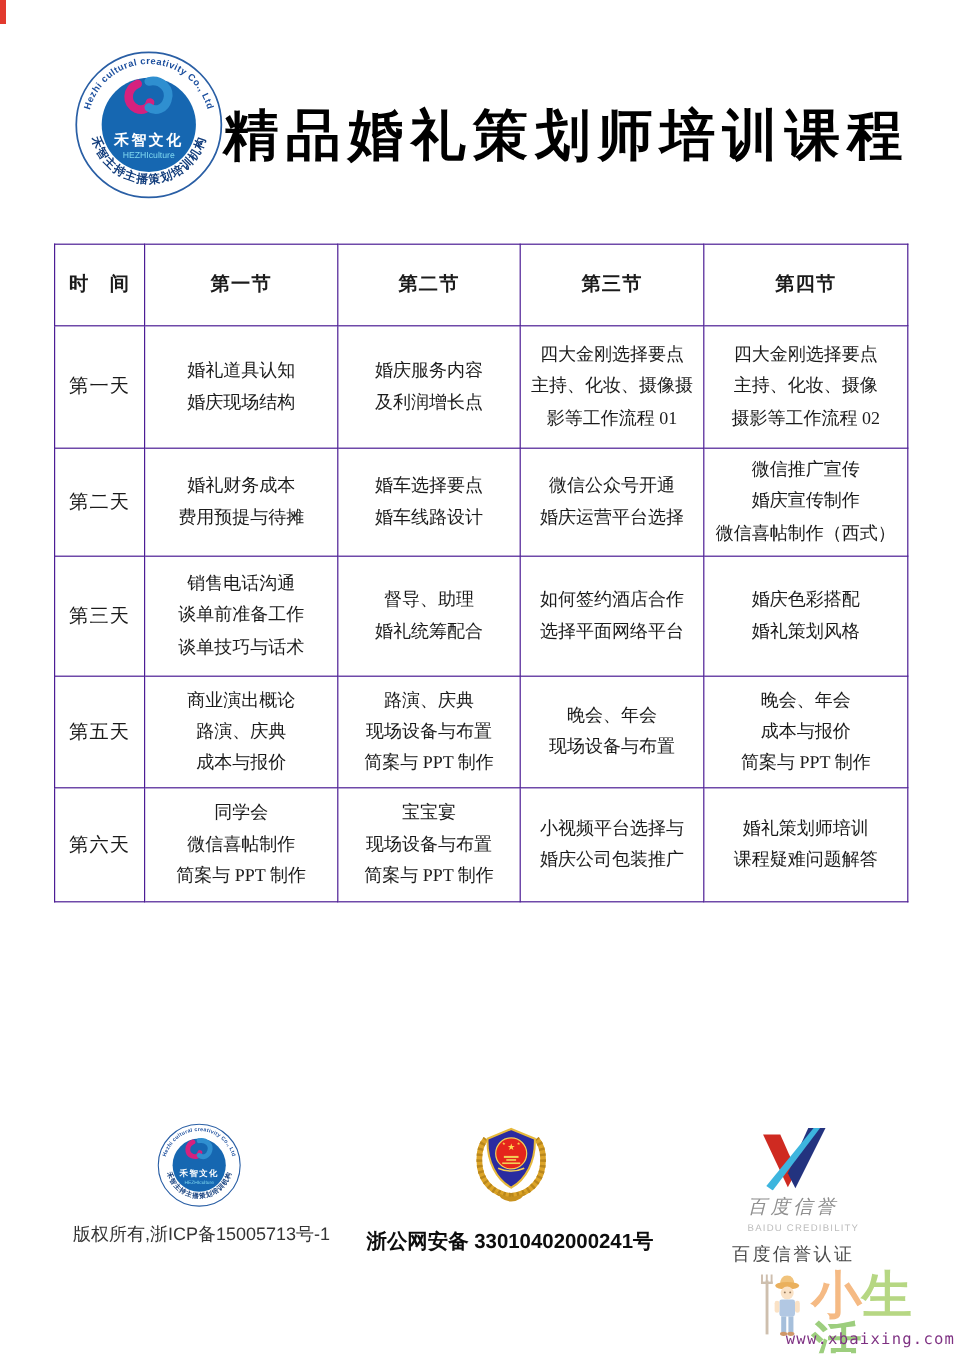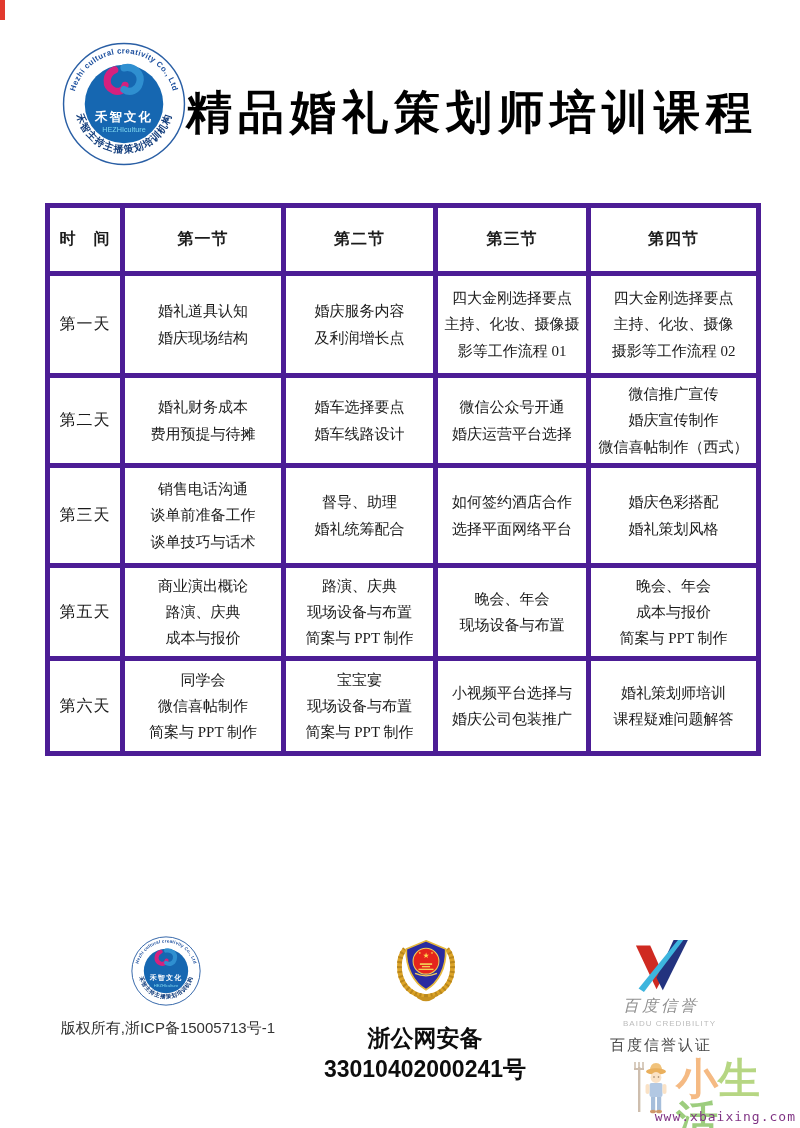--- a/index.html
+++ b/index.html
@@ -10,33 +10,33 @@
 
   
   .logo-main{position:absolute;left:62px;top:42px;width:124px;height:124px;}
   .page-title{position:absolute;left:186px;top:82px;width:564px;text-align:left;
               font-size:46px;font-weight:bold;letter-spacing:6px;color:#000;
               font-family:"Liberation Sans",sans-serif;white-space:nowrap;}
 
   
   table.course{position:absolute;left:45px;top:203px;border-collapse:collapse;table-layout:fixed;
                font-family:"Liberation Serif",serif;color:#1b1b1b;}
-  table.course td{border:5px solid #4c1d95;text-align:center;vertical-align:middle;
+  table.course td{border:1px solid #4c1d95;text-align:center;vertical-align:middle;
                   white-space:pre-line;padding:2px 4px;}
   table.course td.hdr{font-size:16px;font-weight:600;letter-spacing:1px;}
   table.course td.day{font-size:16px;letter-spacing:1px;}
   table.course td.cell{font-size:15px;line-height:1.75;}
 
   
   .logo-foot{position:absolute;left:131px;top:936px;width:70px;height:70px;}
   .icp-text{position:absolute;left:55px;top:1019px;width:220px;text-align:right;
             font-size:15px;color:#333;}
   .police-badge{position:absolute;left:392px;top:933px;width:68px;height:70px;}
   .police-text{position:absolute;left:305px;top:1023px;width:240px;text-align:center;
-               font-size:23px;font-weight:bold;color:#0d0d0d;}
+               font-size:17px;font-weight:bold;color:#0d0d0d;}
   .baidu-block{position:absolute;left:606px;top:940px;width:110px;text-align:center;}
   .baidu-v{width:58px;height:52px;margin:0 auto;display:block;}
   .baidu-cn{font-size:16px;color:#8f8f8f;letter-spacing:3px;margin-top:4px;font-style:italic;}
   .baidu-en{font-size:8px;color:#bcbcbc;letter-spacing:1px;margin-top:2px;text-align:right;}
   .baidu-cert{font-size:15px;color:#4a4a4a;letter-spacing:2px;margin-top:8px;}
 
   
   .watermark{position:absolute;right:4px;bottom:4px;width:162px;height:64px;opacity:0.9;}
   .wm-farmer{position:absolute;left:0;bottom:8px;width:40px;height:56px;}
   .wm-chars{position:absolute;left:42px;top:-2px;font-weight:bold;font-size:42px;line-height:1;

